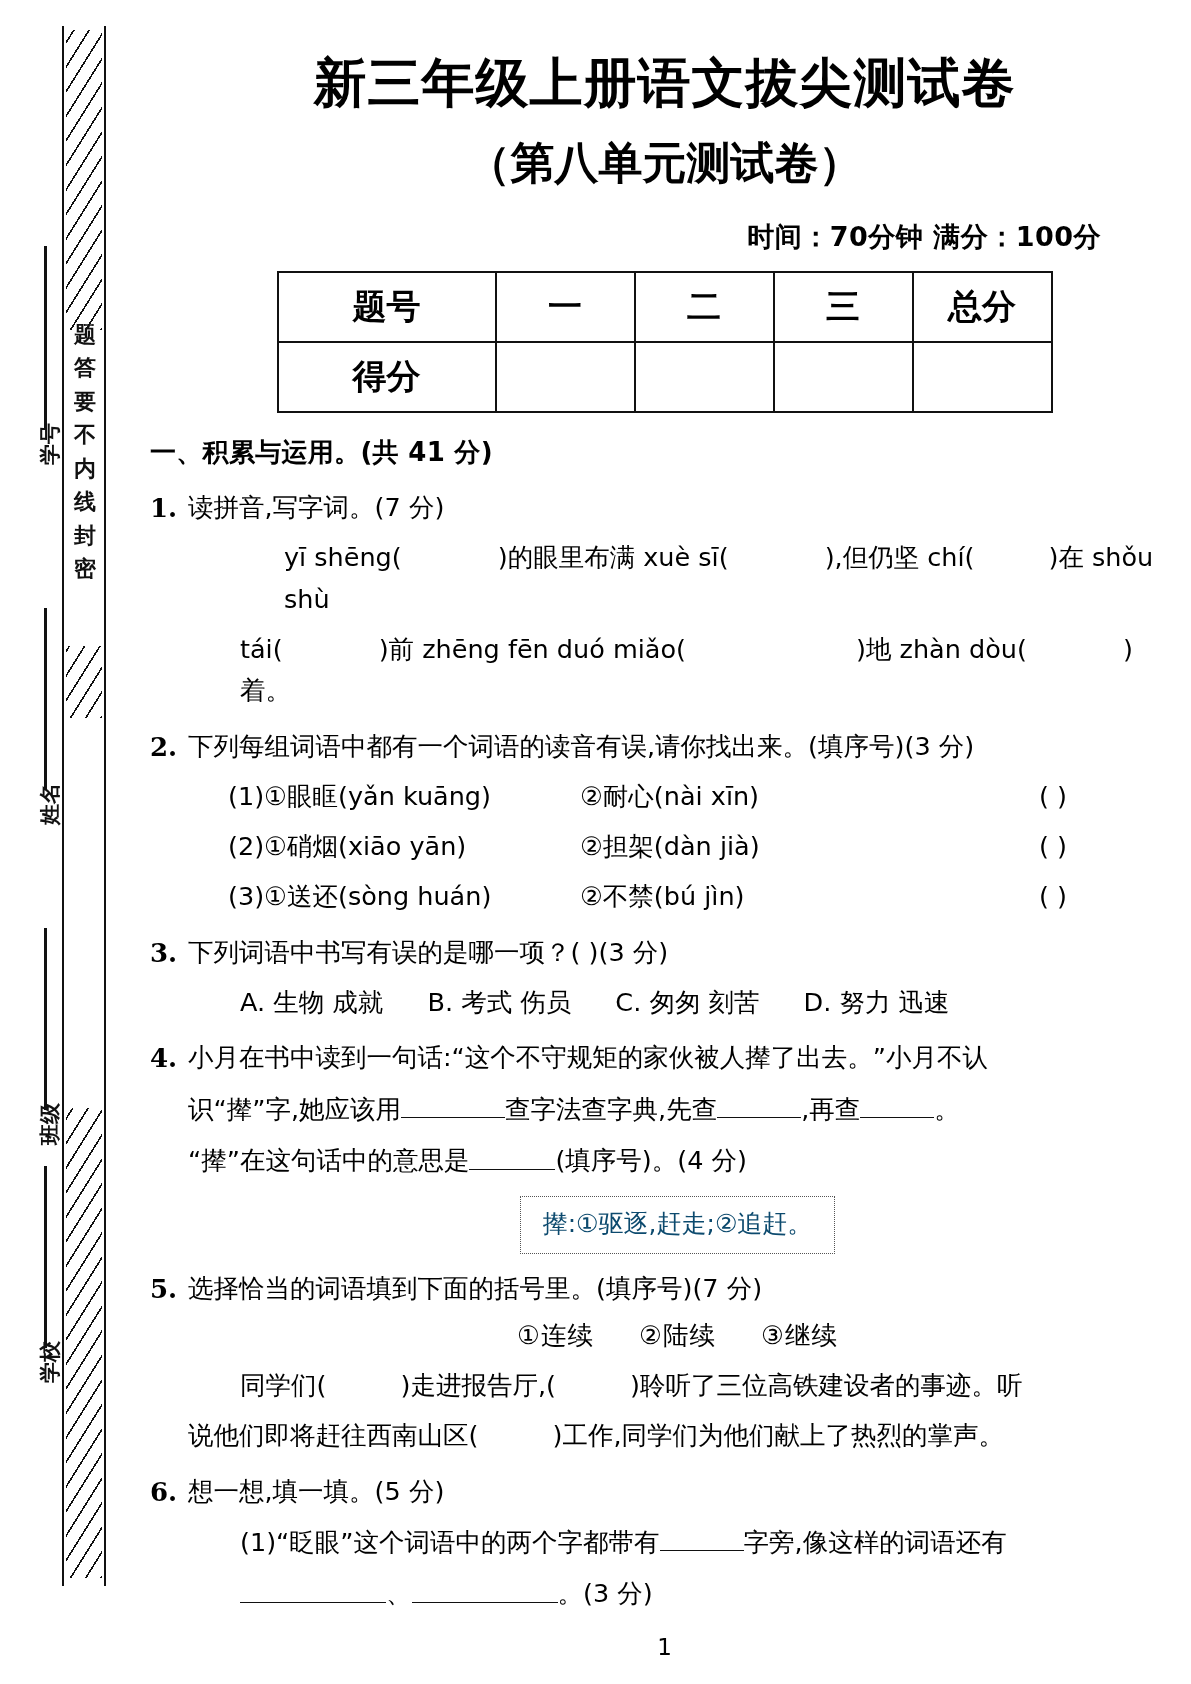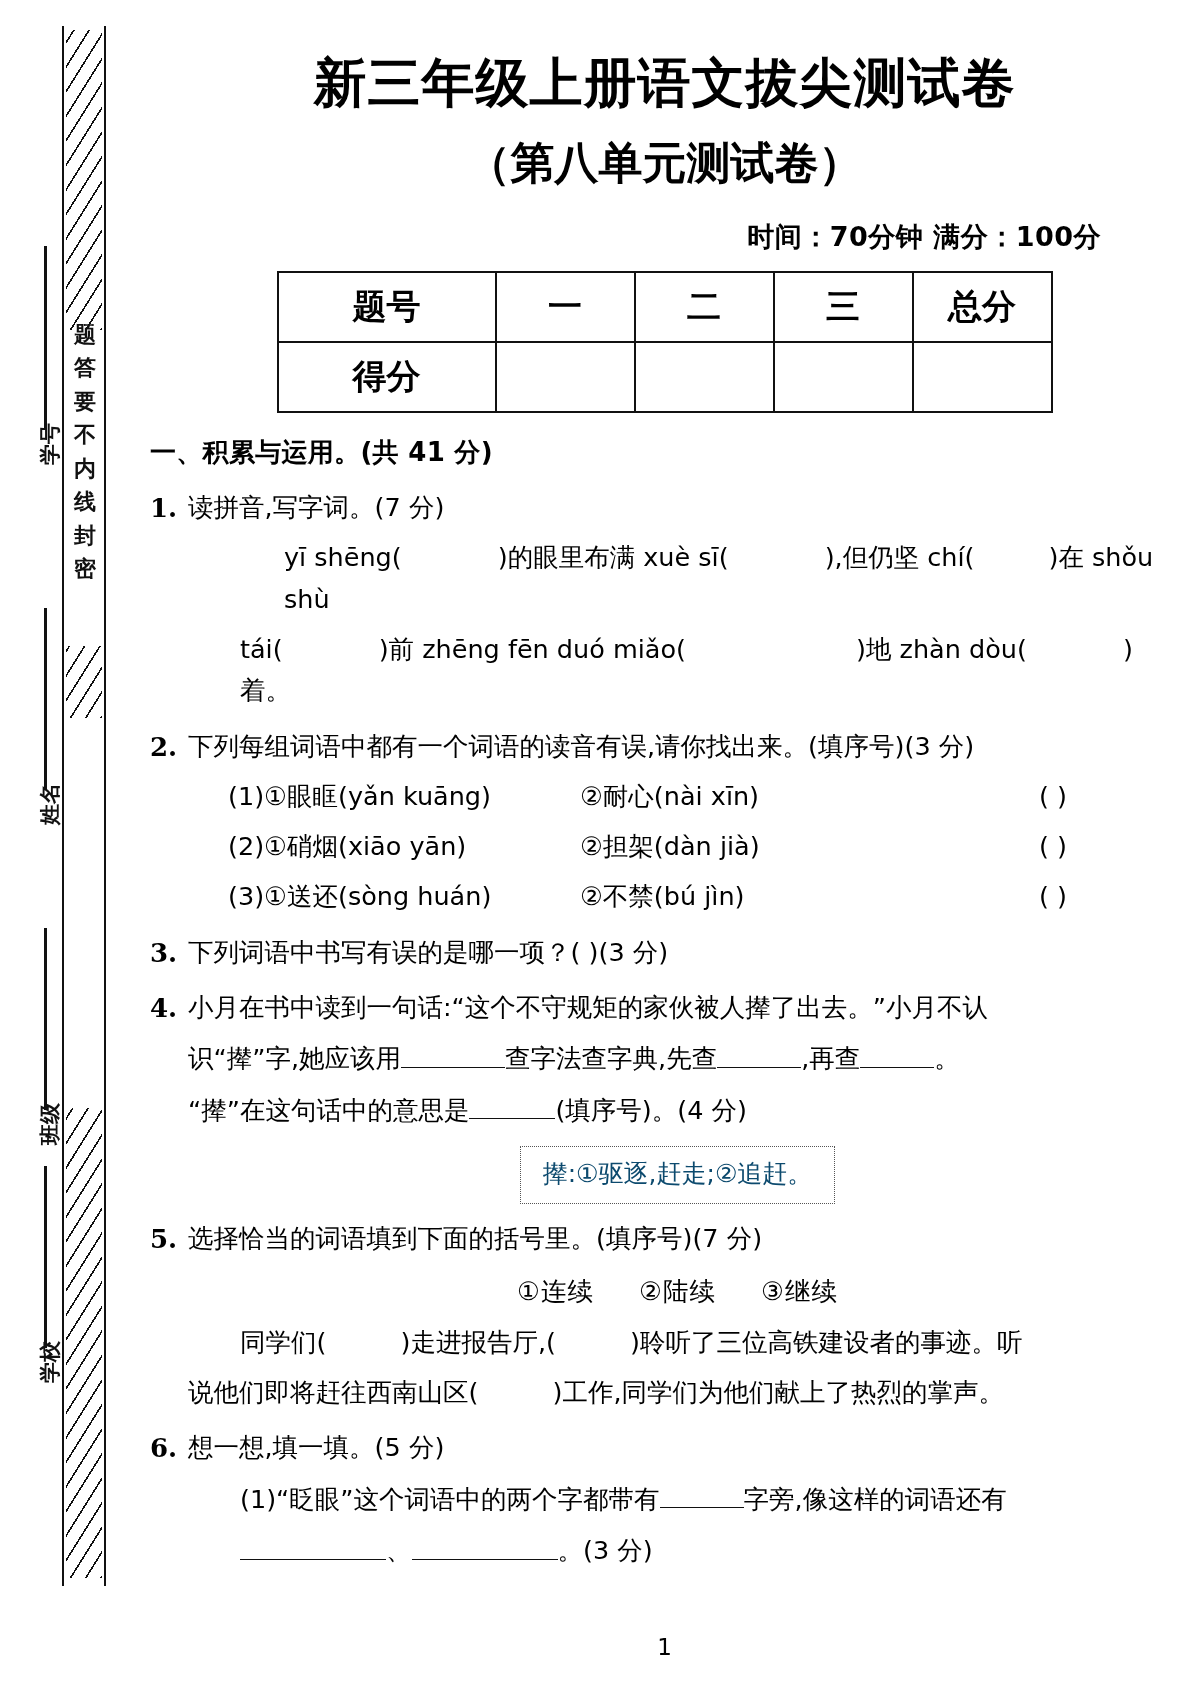--- a/index.html
+++ b/index.html
@@ -192,21 +192,21 @@
     display: table;
     border: 1.6px dotted #555;
     padding: 7px 22px 9px 22px;
     font-size: 25px;
     font-weight: 500;
     color: #0c4a6e;
   }
 
   .opts {
     text-align: center;
-    margin-top: 12px;
+    margin-top: 5px;
     font-size: 25.5px;
     font-weight: 500;
     letter-spacing: 1px;
   }
   .opts .o { display: inline-block; margin: 0 18px; }
 
   .two-col { display: flex; margin-left: 40px; }
   .two-col .c1 { width: 352px; }
   .two-col .c2 { flex: 1; }
   .two-col .c3 { width: 128px; text-align: left; }
@@ -320,20 +320,26 @@
           <div class="c1">(3)①送还(sòng huán)</div>
           <div class="c2">②不禁(bú jìn)</div>
           <div class="c3">(        )</div>
         </div>
       </div>
 
       <div class="q">
         <span class="qnum">3.</span>
         <span class="qtext">下列词语中书写有误的是哪一项？(        )(3 分)</span>
 
+        <div class="line indent choiceline">
+          <span class="ch">A. 生物  成就</span>
+          <span class="ch">B. 考式   伤员</span>
+          <span class="ch">C. 匆匆   刻苦</span>
+          <span class="ch">D. 努力   迅速</span>
+        </div>
       </div>
 
       <div class="q">
         <span class="qnum">4.</span>
         <span class="qtext">小月在书中读到一句话:“这个不守规矩的家伙被人撵了出去。”小月不认</span>
 
         <div class="line">
           <span>识“撵”字,她应该用</span><span class="blank b-w1"></span><span>查字法查字典,先查</span><span class="blank b-w2"></span><span>,再查</span><span class="blank b-w3"></span><span>。</span>
         </div>
 

